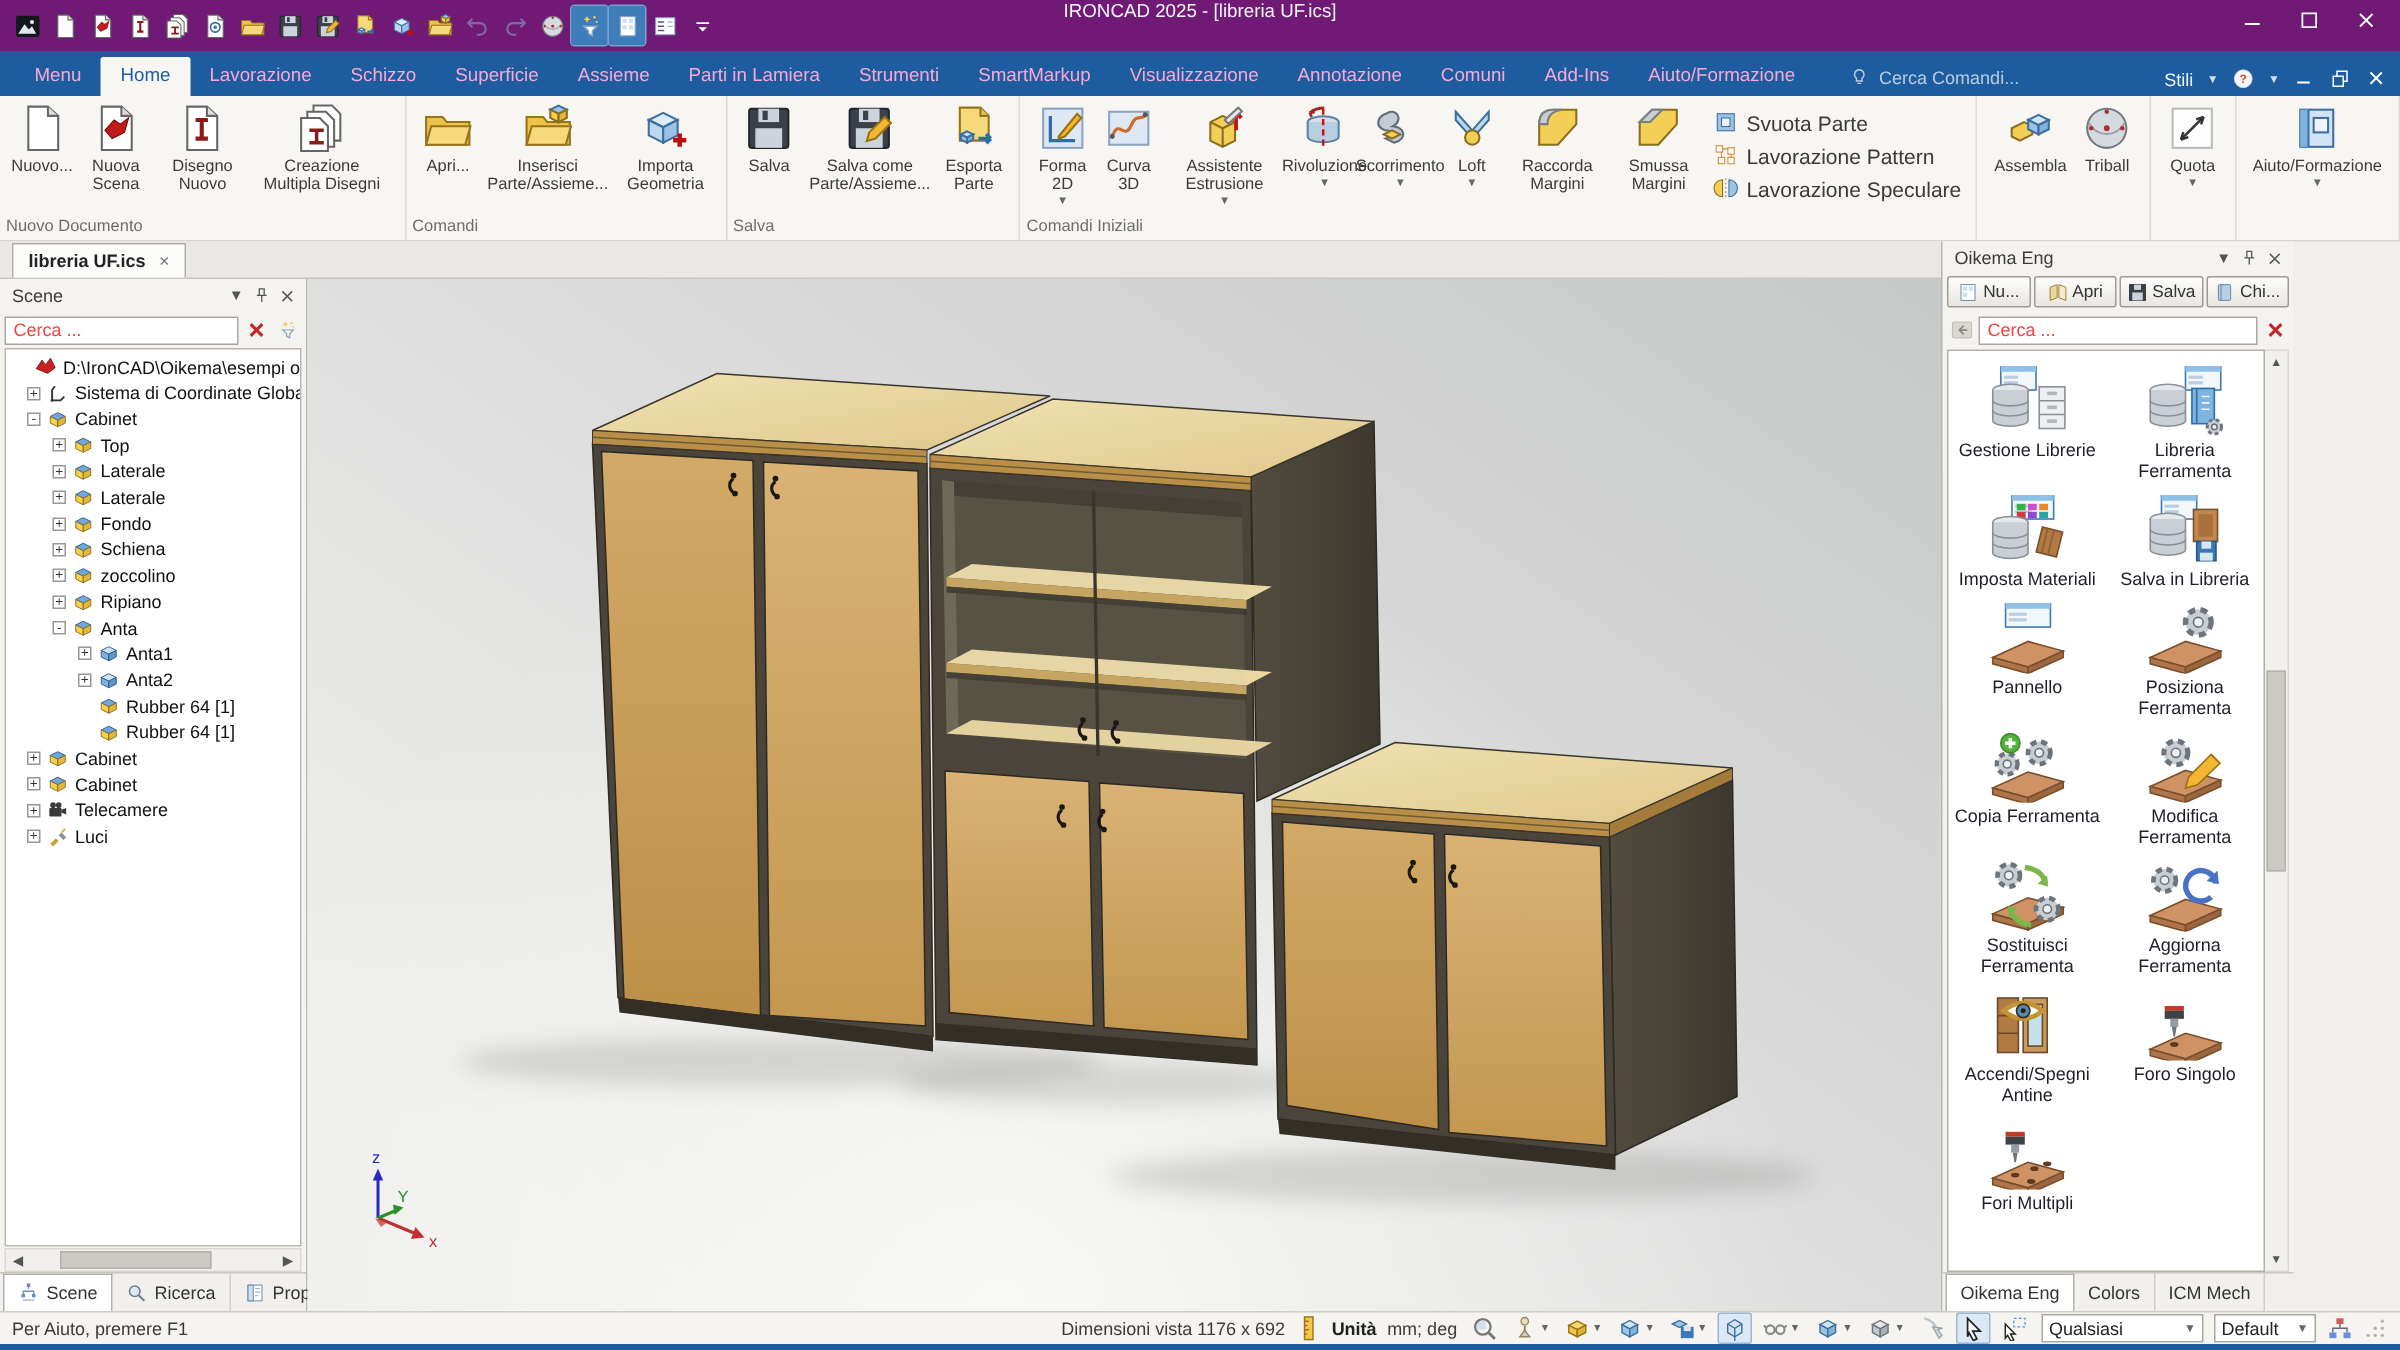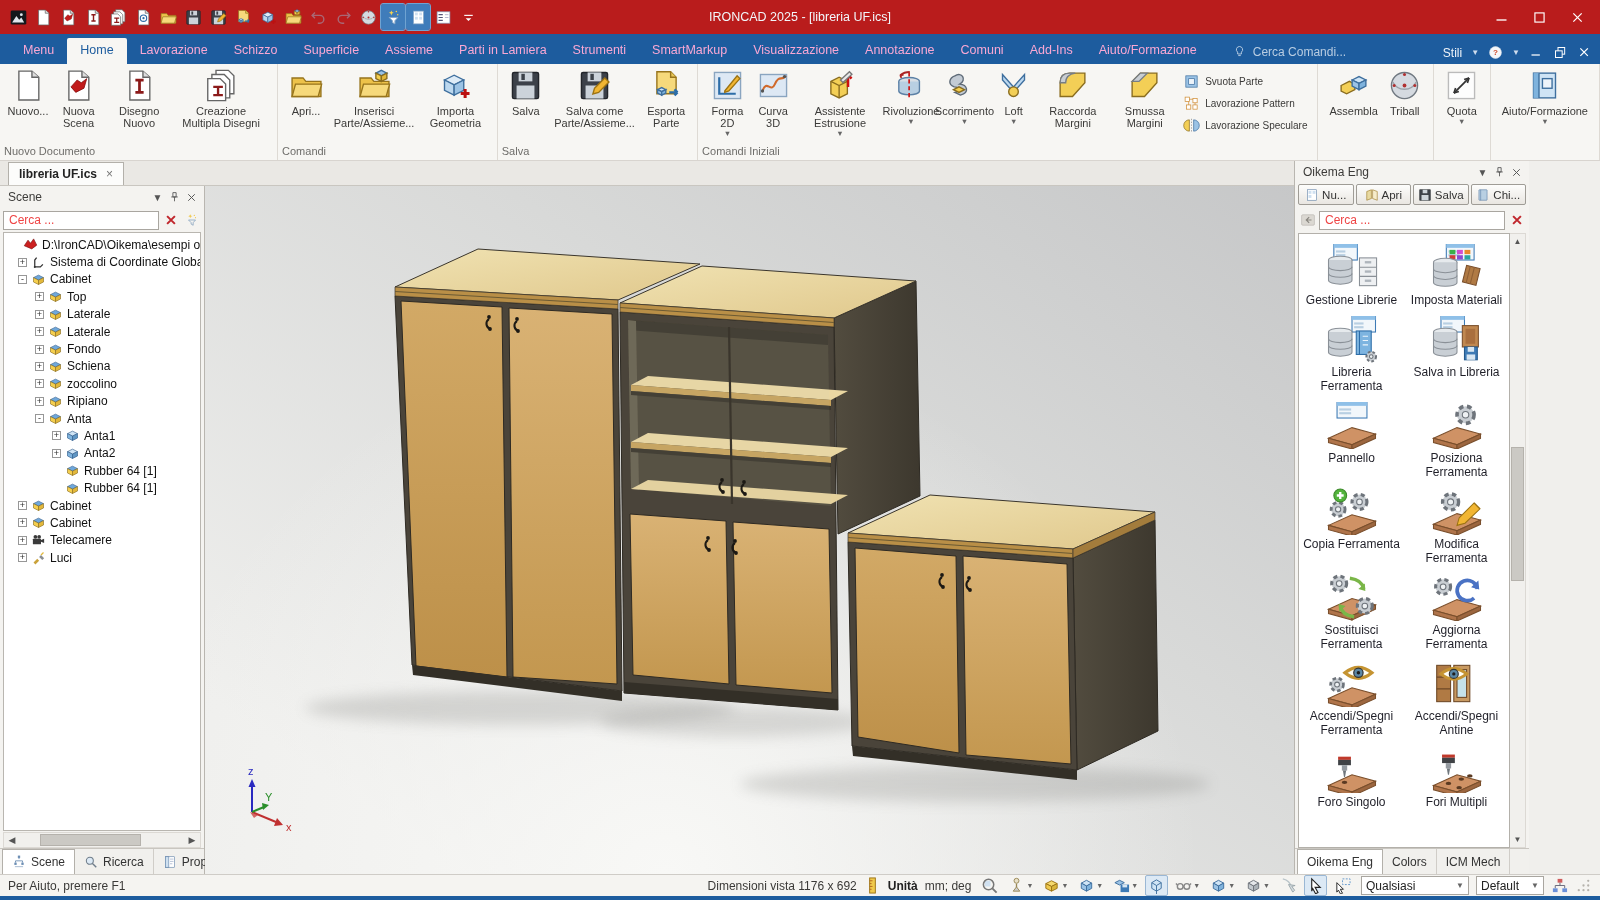--- a/index.html
+++ b/index.html
@@ -1,21 +1,21 @@
 <!DOCTYPE html>
 <html><head>
 <meta charset="utf-8">
 <style>
   *{margin:0;padding:0;box-sizing:border-box;}
   html,body{width:1600px;height:900px;overflow:hidden;}
   body{font-family:"Liberation Sans",sans-serif;font-size:12px;color:#333;background:#f0efec;}
   #app{position:relative;width:1600px;height:900px;background:#f0efec;overflow:hidden;}
 
   
-  .titlebar{position:absolute;left:0;top:0;width:1600px;height:34px;background:#b91c1c;display:flex;align-items:center;padding:0 6px;gap:36px;}
+  .titlebar{position:absolute;left:0;top:0;width:1600px;height:34px;background:#701a75;display:flex;padding:0 6px;gap:36px;}
   .qat{display:flex;align-items:center;gap:1px;}
   .qbtn{width:24px;height:26px;display:flex;align-items:center;justify-content:center;border-radius:2px;}
   .qbtn svg{width:17px;height:17px;}
   .qbtn.active{background:#3f7cba;outline:1px solid #6fa3d2;}
   .qbtn.disabled{opacity:.5;}
   .apptitle{position:absolute;left:330px;right:330px;text-align:center;color:#f2f6fa;font-size:12.5px;}
   .wctrl{margin-left:auto;display:flex;gap:4px;}
   .wbtn{width:34px;height:26px;display:flex;align-items:center;justify-content:center;}
   .wbtn svg{width:15px;height:15px;}
 
@@ -33,21 +33,21 @@
   
   .ribbon{position:absolute;left:0;top:64px;width:1600px;height:97px;background:#f7f6f3;border-bottom:1px solid #d8d4cf;display:flex;align-items:stretch;}
   .rgroup{display:flex;flex-direction:column;border-right:1px solid #dedad4;}
   .ritems{display:flex;align-items:flex-start;padding:4px 6px 0 6px;flex:1;}
   .rglabel{text-align:left;font-size:11px;color:#6e6d6a;padding:0 4px 3px;white-space:nowrap;min-height:14px;}
   .ritem{display:flex;flex-direction:column;align-items:center;padding:1px 5px;min-width:44px;max-width:100px;}
   .ritem svg{width:33px;height:33px;}
   .rlabel{font-size:11px;line-height:12px;text-align:center;color:#3b3a38;margin-top:3px;}
   .rdd{font-size:7.5px;color:#666;margin-top:1px;line-height:7px;}
   .rstack{display:flex;flex-direction:column;gap:5px;padding:5px 4px 0 4px;}
-  .rstack-item{display:flex;align-items:center;gap:5px;font-size:10px;color:#3b3a38;white-space:nowrap;}
+  .rstack-item{display:flex;align-items:center;gap:5px;font-size:14px;color:#3b3a38;white-space:nowrap;}
   .rstack-item svg{width:17px;height:17px;}
 
   
   .tabrow{position:absolute;left:0;top:161px;width:1355px;height:25px;background:#eae8e4;border-bottom:1px solid #c9c6c0;display:flex;align-items:flex-end;}
   .doctab{margin-left:8px;height:23px;background:#fcfcfb;border:1px solid #b3b0aa;border-bottom:none;display:flex;align-items:center;gap:9px;padding:0 10px;font-weight:bold;font-size:12px;color:#222;}
   .doctab .x{color:#777;font-weight:normal;font-size:12px;}
   .tabrow-dd{margin-left:auto;margin-right:12px;margin-bottom:5px;font-size:9px;color:#555;}
 
   
   .leftpanel{position:absolute;left:0;top:186px;width:205px;height:688px;background:#f4f3f0;border-right:1px solid #b9b6b0;display:flex;flex-direction:column;justify-content:space-between;}
@@ -1049,20 +1049,47 @@
                 <path d="M0 8.7h16M0 17.3h16" stroke="#8a9097"></path>
                 <rect x="5" y="3" width="6" height="2.2" fill="#aeb5bc"></rect>
                 <rect x="5" y="11.7" width="6" height="2.2" fill="#aeb5bc"></rect>
                 <rect x="5" y="20.3" width="6" height="2.2" fill="#aeb5bc"></rect>
               </g>
             </svg>
             <span>Gestione Librerie</span>
           </div>
           <div class="citem">
             <svg viewBox="0 0 48 44">
+              <g transform="translate(24,0)">
+                <rect width="22" height="15" fill="#f2f7fb" stroke="#3d7ab5"></rect>
+                <rect width="22" height="3.6" fill="#8fc0e8"></rect>
+                <rect x="2" y="6" width="8.8" height="2" fill="#b8cfe2"></rect>
+                <rect x="2" y="9.5" width="8.8" height="2" fill="#b8cfe2"></rect>
+              </g>
+              <g transform="translate(0,7)">
+                <g>
+                  <ellipse cx="13" cy="8" rx="11" ry="3.6" fill="#e6eaed" stroke="#8a9097"></ellipse>
+                  <path d="M2 8v19c0 2 4.9 3.6 11 3.6s11-1.6 11-3.6V8" fill="#c9cfd5" stroke="#8a9097"></path>
+                  <path d="M2 14.3c0 2 4.9 3.6 11 3.6s11-1.6 11-3.6M2 20.6c0 2 4.9 3.6 11 3.6s11-1.6 11-3.6" fill="none" stroke="#8a9097"></path>
+                </g>
+              </g>
+              <g transform="translate(28,14)">
+                <rect width="14" height="22" fill="#7db4e0" stroke="#2d6da8"></rect>
+                <path d="M3 0v22" stroke="#2d6da8"></path>
+                <path d="M6 5h5M6 9h5M6 13h5" stroke="#eaf3fb"></path>
+              </g>
+              <g transform="translate(42,38)">
+                <circle r="4.5" fill="#c9ced3" stroke="#6e747b" stroke-width="1.89" stroke-dasharray="2.475 1.89"></circle>
+                <circle r="1.71" fill="#eef1f3" stroke="#6e747b"></circle>
+              </g>
+            </svg>
+            <span>Libreria Ferramenta</span>
+          </div>
+          <div class="citem">
+            <svg viewBox="0 0 48 44">
               <g transform="translate(14,0)">
                 <rect width="26" height="15" fill="#f2f7fb" stroke="#3d7ab5"></rect>
                 <rect width="26" height="3.6" fill="#8fc0e8"></rect>
                 <rect x="2" y="6" width="10.4" height="2" fill="#b8cfe2"></rect>
                 <rect x="2" y="9.5" width="10.4" height="2" fill="#b8cfe2"></rect>
               </g>
               <g transform="translate(14,0)">
                 <rect x="3" y="5.5" width="5.5" height="4" fill="#3bb04a"></rect>
                 <rect x="10" y="5.5" width="5.5" height="4" fill="#d24dd2"></rect>
                 <rect x="17" y="5.5" width="5.5" height="4" fill="#e8882a"></rect>
@@ -1079,47 +1106,20 @@
               </g>
               <g transform="translate(33,20) rotate(14)">
                 <rect width="13" height="16" fill="#b07a44" stroke="#7a4f2c"></rect>
                 <path d="M3.5 0v16M7.5 0v16" stroke="#8f5f34"></path>
               </g>
             </svg>
             <span>Imposta Materiali</span>
           </div>
           <div class="citem">
             <svg viewBox="0 0 48 44">
-              <g transform="translate(24,0)">
-                <rect width="22" height="15" fill="#f2f7fb" stroke="#3d7ab5"></rect>
-                <rect width="22" height="3.6" fill="#8fc0e8"></rect>
-                <rect x="2" y="6" width="8.8" height="2" fill="#b8cfe2"></rect>
-                <rect x="2" y="9.5" width="8.8" height="2" fill="#b8cfe2"></rect>
-              </g>
-              <g transform="translate(0,7)">
-                <g>
-                  <ellipse cx="13" cy="8" rx="11" ry="3.6" fill="#e6eaed" stroke="#8a9097"></ellipse>
-                  <path d="M2 8v19c0 2 4.9 3.6 11 3.6s11-1.6 11-3.6V8" fill="#c9cfd5" stroke="#8a9097"></path>
-                  <path d="M2 14.3c0 2 4.9 3.6 11 3.6s11-1.6 11-3.6M2 20.6c0 2 4.9 3.6 11 3.6s11-1.6 11-3.6" fill="none" stroke="#8a9097"></path>
-                </g>
-              </g>
-              <g transform="translate(28,14)">
-                <rect width="14" height="22" fill="#7db4e0" stroke="#2d6da8"></rect>
-                <path d="M3 0v22" stroke="#2d6da8"></path>
-                <path d="M6 5h5M6 9h5M6 13h5" stroke="#eaf3fb"></path>
-              </g>
-              <g transform="translate(42,38)">
-                <circle r="4.5" fill="#c9ced3" stroke="#6e747b" stroke-width="1.89" stroke-dasharray="2.475 1.89"></circle>
-                <circle r="1.71" fill="#eef1f3" stroke="#6e747b"></circle>
-              </g>
-            </svg>
-            <span>Libreria Ferramenta</span>
-          </div>
-          <div class="citem">
-            <svg viewBox="0 0 48 44">
               <g transform="translate(9,0)">
                 <rect width="22" height="15" fill="#f2f7fb" stroke="#3d7ab5"></rect>
                 <rect width="22" height="3.6" fill="#8fc0e8"></rect>
                 <rect x="2" y="6" width="8.8" height="2" fill="#b8cfe2"></rect>
                 <rect x="2" y="9.5" width="8.8" height="2" fill="#b8cfe2"></rect>
               </g>
               <g transform="translate(0,7)">
                 <g>
                   <ellipse cx="13" cy="8" rx="11" ry="3.6" fill="#e6eaed" stroke="#8a9097"></ellipse>
                   <path d="M2 8v19c0 2 4.9 3.6 11 3.6s11-1.6 11-3.6V8" fill="#c9cfd5" stroke="#8a9097"></path>
@@ -1234,39 +1234,20 @@
               <g transform="translate(11,12)">
                 <circle r="7" fill="#c9ced3" stroke="#6e747b" stroke-width="2.94" stroke-dasharray="3.8500000000000005 2.94"></circle>
                 <circle r="2.66" fill="#eef1f3" stroke="#6e747b"></circle>
               </g>
               <g transform="translate(24,2)">
                 <path d="M19 12a9.5 9.5 0 10-3 8.5" fill="none" stroke="#4a72c4" stroke-width="3.4"></path>
                 <path d="M20 4l.8 8.5-7.6-2z" fill="#4a72c4"></path>
               </g>
             </svg>
             <span>Aggiorna Ferramenta</span>
-          </div>
-          <div class="citem">
-            <svg viewBox="0 0 48 44">
-              <g transform="translate(0,8)">
-                <polygon points="2,28 24,18 46,24 24,34" fill="#cf9265" stroke="#7a4f2c"></polygon>
-                <polygon points="2,28 24,34 24,38 2,32" fill="#b0744a" stroke="#7a4f2c"></polygon>
-                <polygon points="24,34 46,24 46,28 24,38" fill="#9c663f" stroke="#7a4f2c"></polygon>
-              </g>
-              <g transform="translate(10,23)">
-                <circle r="6" fill="#c9ced3" stroke="#6e747b" stroke-width="2.52" stroke-dasharray="3.3000000000000003 2.52"></circle>
-                <circle r="2.2800000000000002" fill="#eef1f3" stroke="#6e747b"></circle>
-              </g>
-              <g transform="translate(30,12) scale(1.15)">
-                <path d="M-11 0Q0 -9 11 0Q0 9 -11 0Z" fill="#fffef4" stroke="#c59432" stroke-width="2.6"></path>
-                <circle r="3.8" fill="#5b88a6" stroke="#333"></circle>
-                <circle r="1.4" fill="#1d1d1d"></circle>
-              </g>
-            </svg>
-            <span>Accendi/Spegni Ferramenta</span>
           </div>
           <div class="citem">
             <svg viewBox="0 0 48 44">
               <rect x="5" y="5" width="13" height="34" fill="#b07a44" stroke="#6e4826"></rect>
               <path d="M5 16h13M5 27h13" stroke="#6e4826"></path>
               <rect x="21" y="5" width="15" height="34" fill="#c89a62" stroke="#6e4826"></rect>
               <rect x="24" y="9" width="9" height="26" fill="#c5e2ea" stroke="#6e4826"></rect>
               <g transform="translate(21,13) scale(1.1)">
                 <path d="M-11 0Q0 -9 11 0Q0 9 -11 0Z" fill="#fffef4" stroke="#c59432" stroke-width="2.6"></path>
                 <circle r="3.8" fill="#5b88a6" stroke="#333"></circle>

